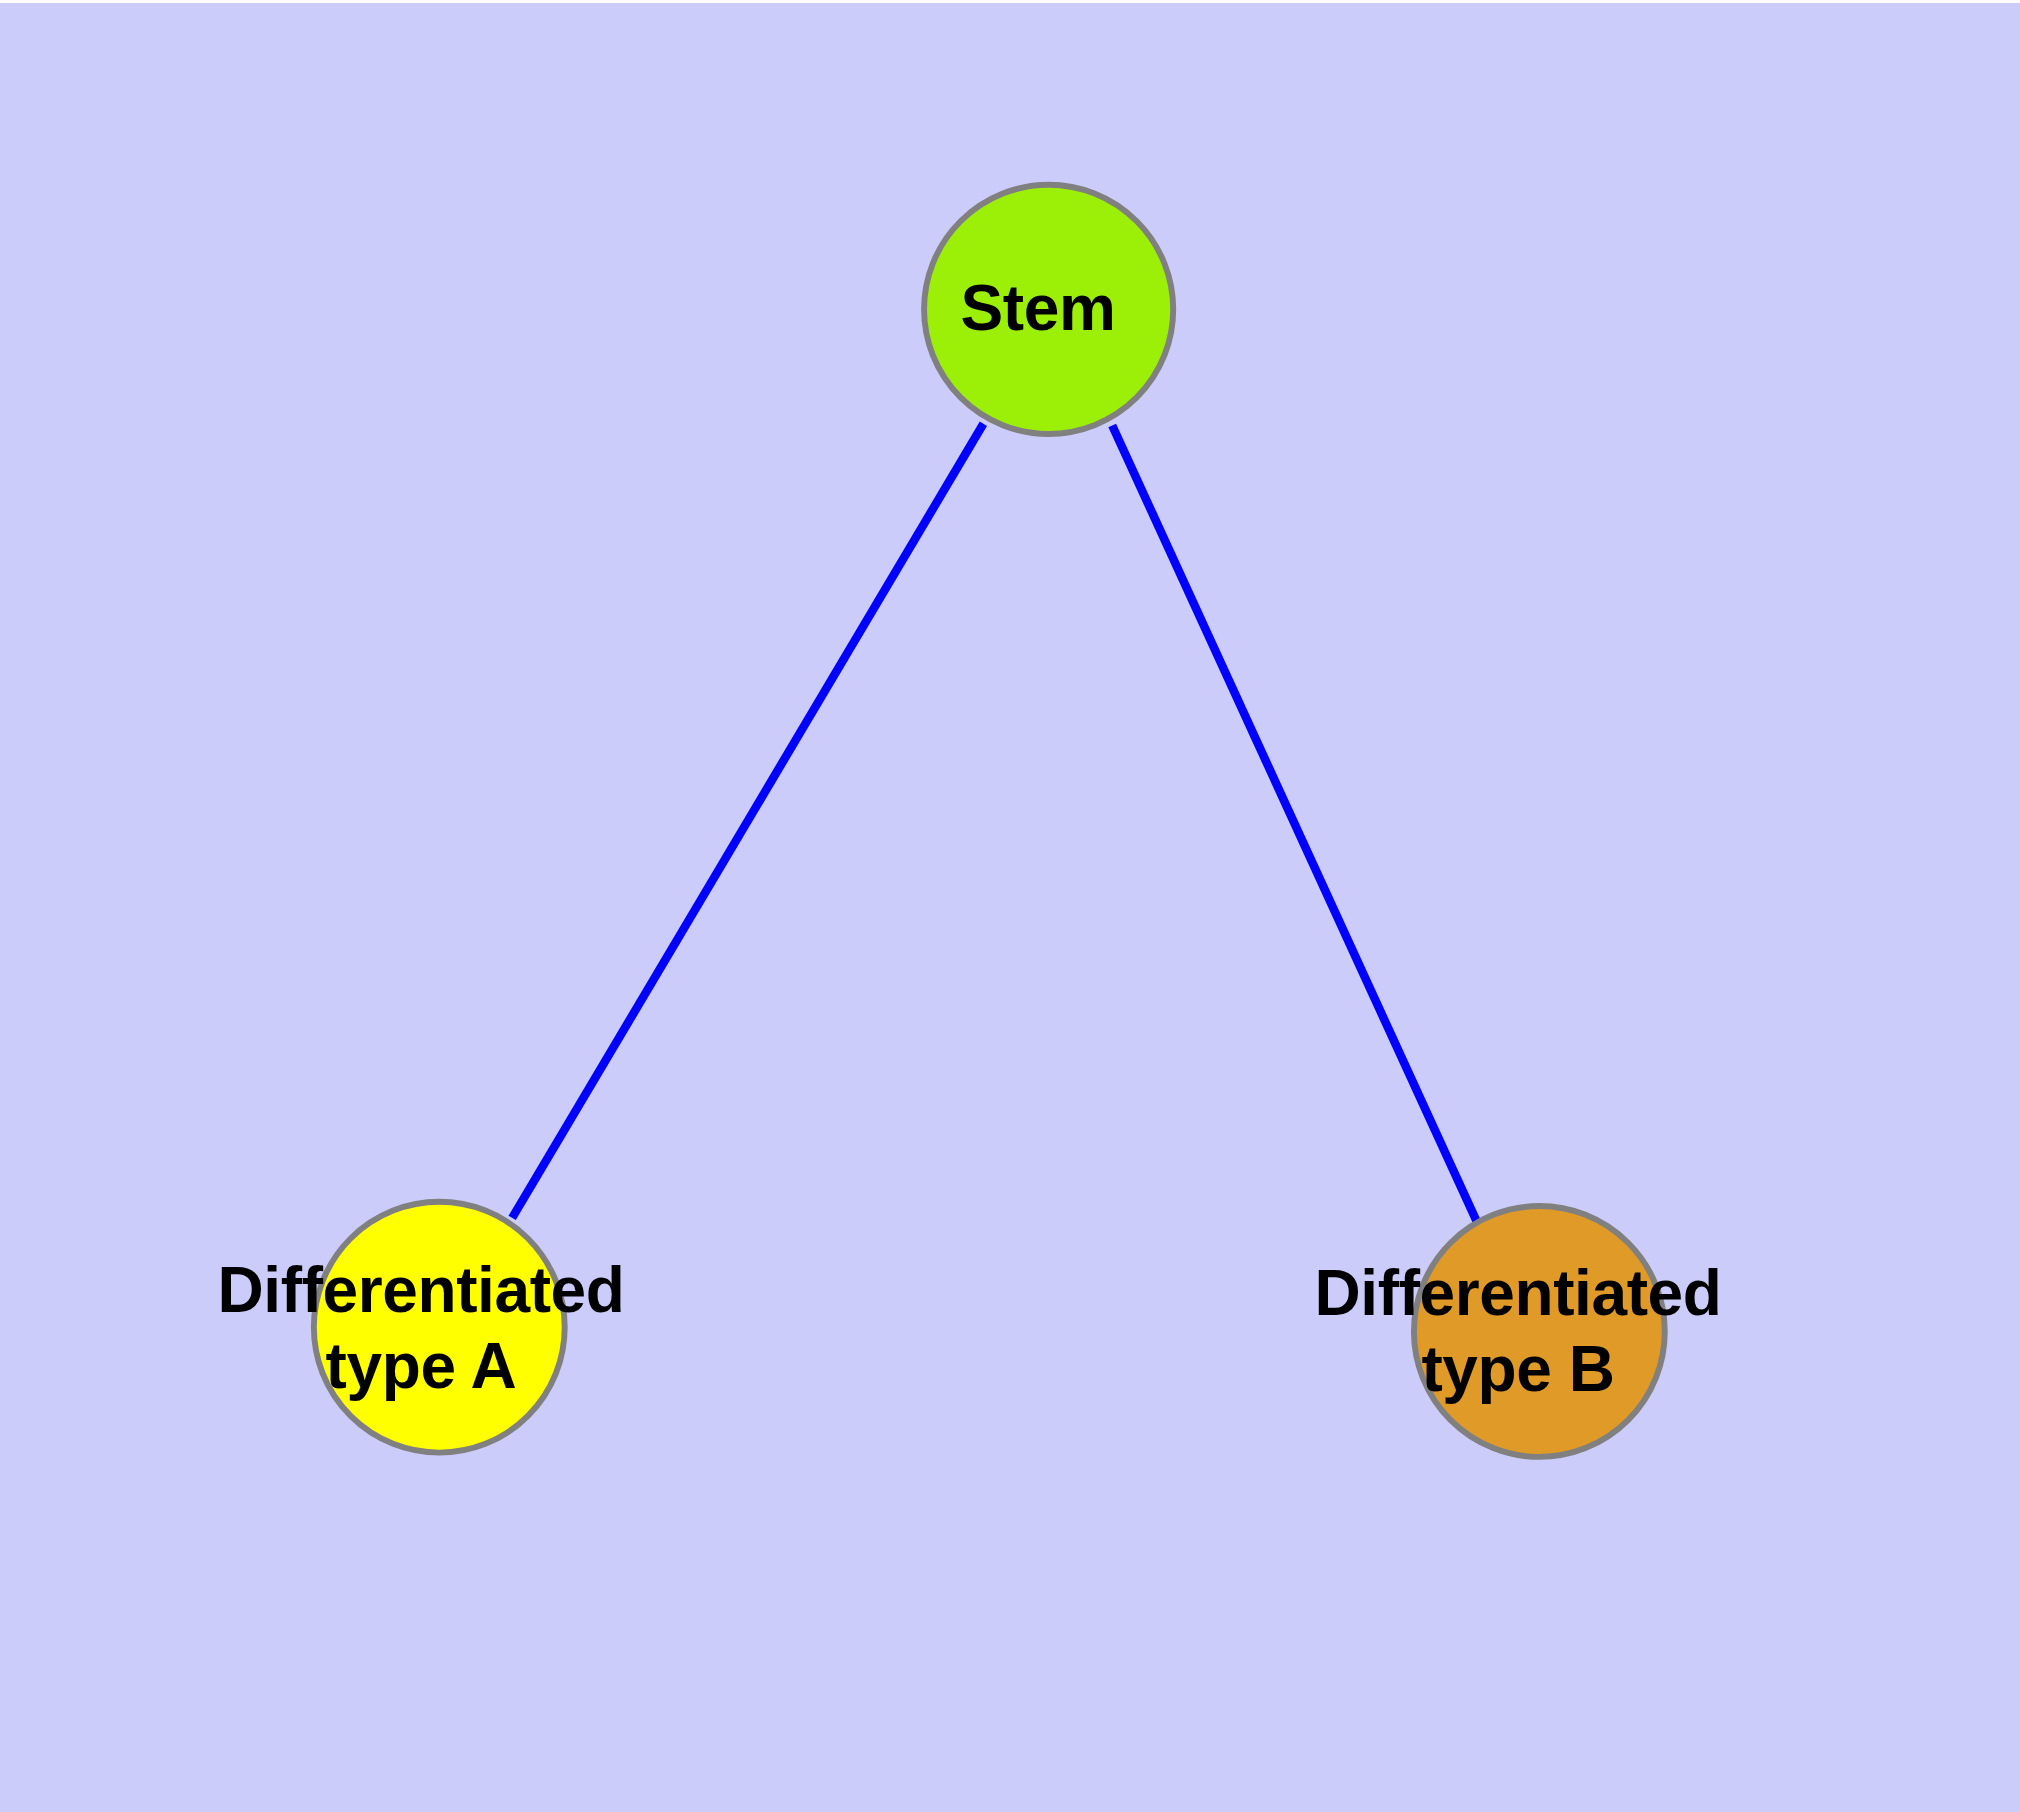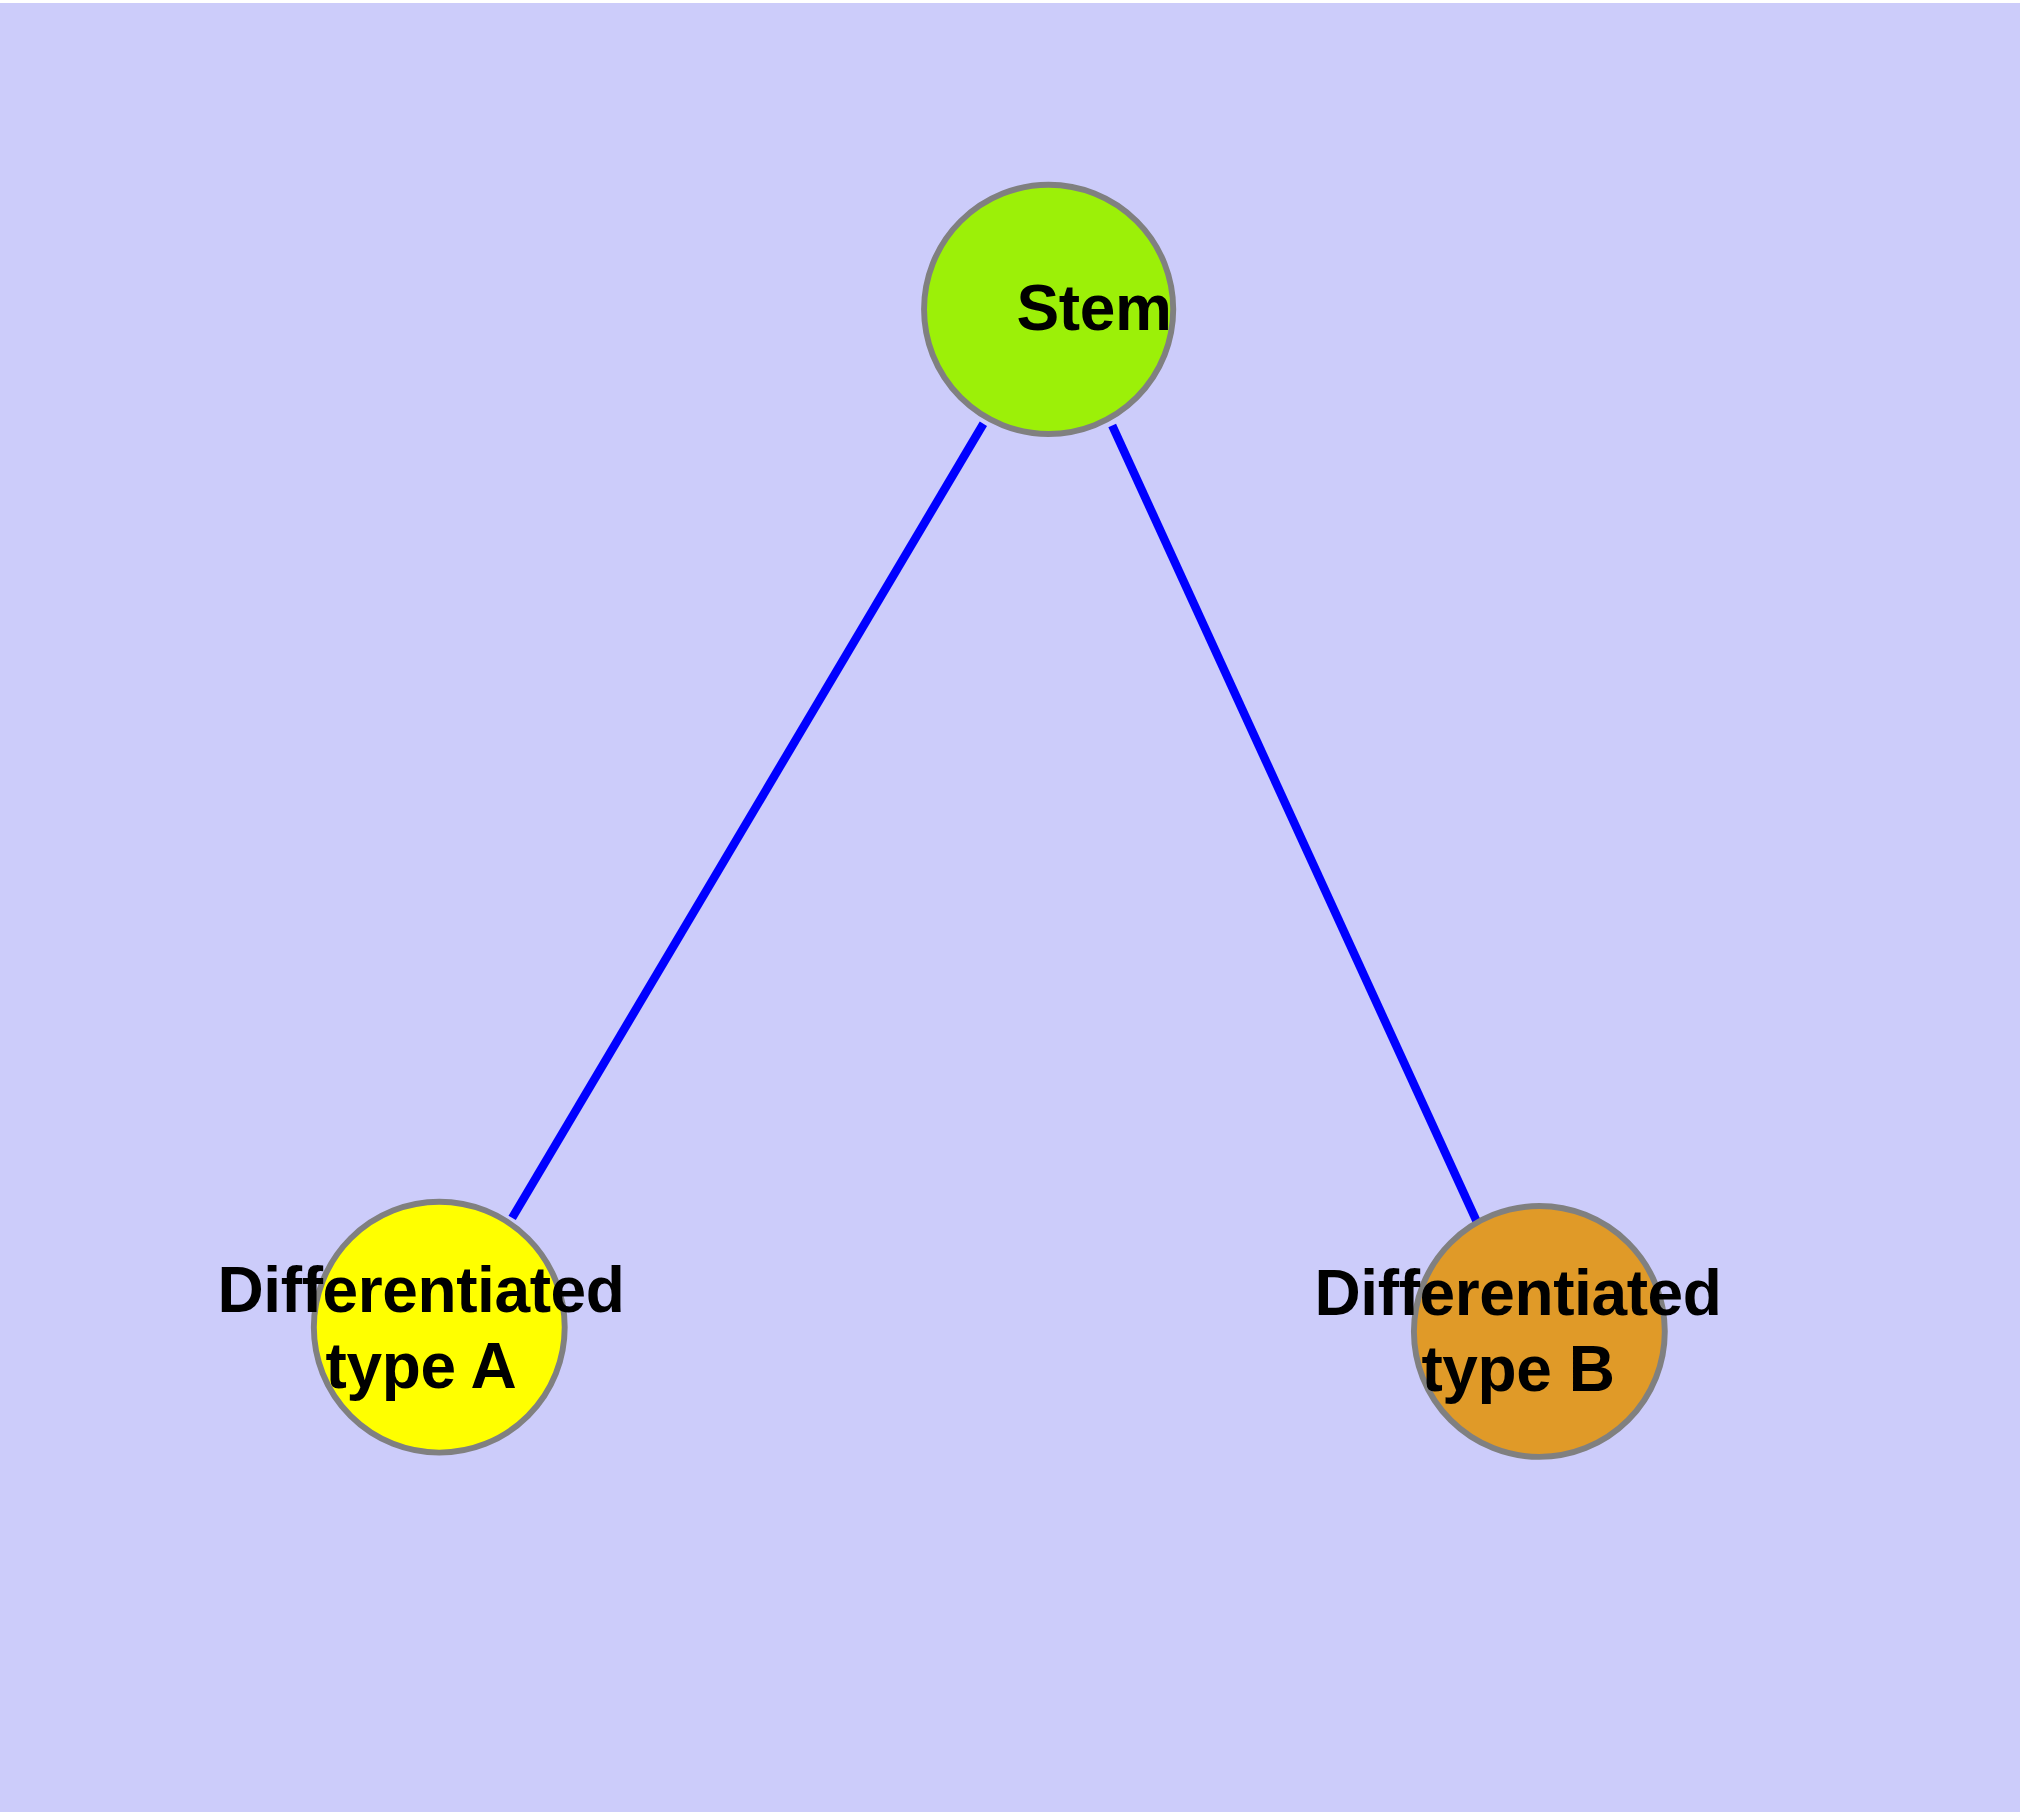--- a/index.html
+++ b/index.html
@@ -36,21 +36,21 @@
     font-weight: bold;
     font-family: "Liberation Sans", sans-serif;
     text-align: center;
     line-height: 1.18;
     white-space: pre;
     letter-spacing: -0.4px;
     pointer-events: none;
   }
   .label-stem {
     font-size: 64px;
-    left: 1094px;
+    left: 1038px;
     top: 309px;
     transform: translate(-50%, -50%);
   }
   .label-a {
     font-size: 64px;
     left: 421px;
     top: 1329px;
     transform: translate(-50%, -50%);
   }
   .label-b {

